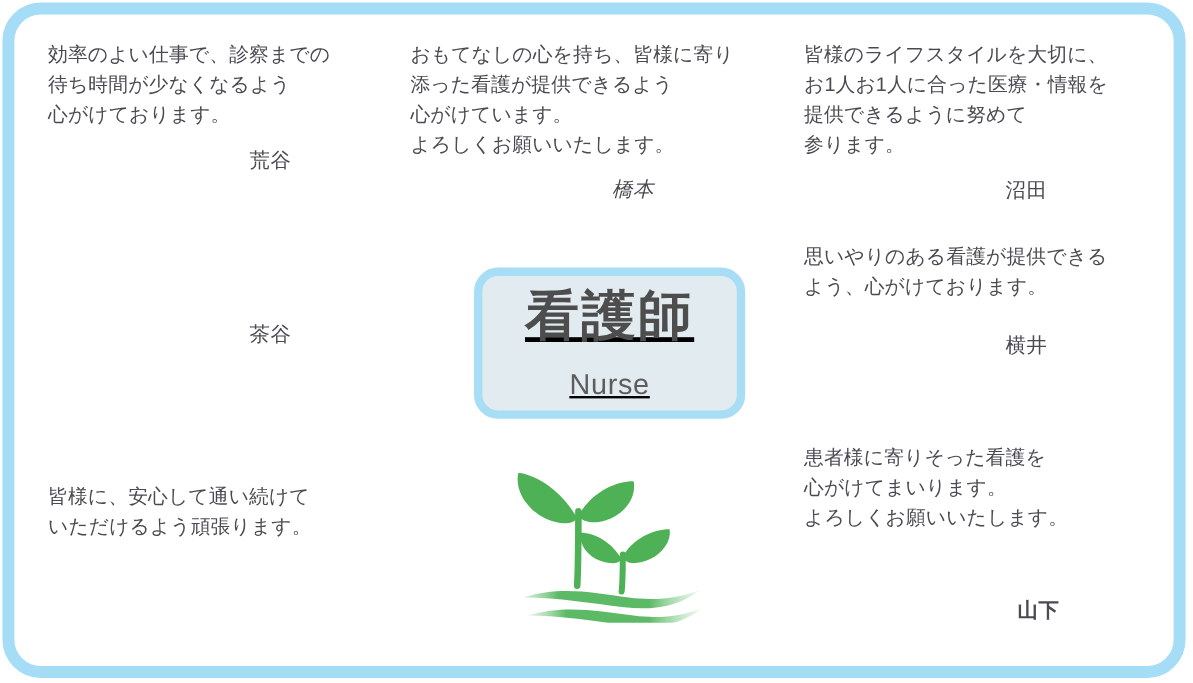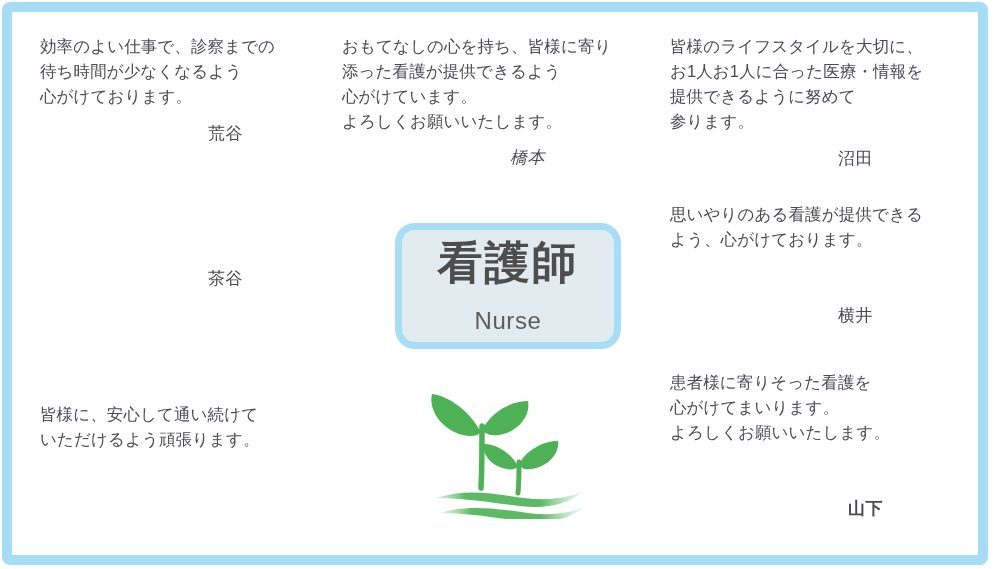--- a/index.html
+++ b/index.html
@@ -24,21 +24,21 @@
 
   
   #frame {
     position: absolute;
     left: 2px;
     top: 2px;
     width: 986px;
     height: 563px;
     box-sizing: border-box;
     border: 10px solid #a5ddf7;
-    border-radius: 8px;
+    border-radius: 32px;
     background: #ffffff;
   }
 
   .msg {
     position: absolute;
     box-sizing: border-box;
   }
 
   .msg-body {
     color: #4a4a52;
@@ -63,20 +63,21 @@
     width: 226px;
     height: 126px;
     box-sizing: border-box;
     border: 7px solid #a8def5;
     border-radius: 20px;
     background: #e2ebef;
     display: flex;
     flex-direction: column;
     align-items: center;
     justify-content: center;
+    text-decoration: underline;
   }
   #badge-title {
     font-size: 45px;
     font-weight: bold;
     color: #4d4d4d;
     line-height: 50px;
     letter-spacing: 2px;
     margin-top: -2px;
   }
   #badge-sub {
@@ -131,21 +132,21 @@
       <div class="msg-body">皆様のライフスタイルを大切に、
 お1人お1人に合った医療・情報を
 提供できるように努めて
 参ります。</div>
       <div class="msg-name" style="margin-top:12px; padding-left:168px;">沼田</div>
     </div>
 
     <div class="msg" style="left:658px; top:190px; width:320px;">
       <div class="msg-body">思いやりのある看護が提供できる
 よう、心がけております。</div>
-      <div class="msg-name" style="margin-top:51px; padding-left:168px;">横井</div>
+      <div class="msg-name" style="margin-top:23px; padding-left:168px;">横井</div>
     </div>
 
     <div class="msg" style="left:658px; top:358px; width:320px;">
       <div class="msg-body">患者様に寄りそった看護を
 心がけてまいります。
 よろしくお願いいたします。</div>
       <div class="msg-name" style="margin-top:51px; padding-left:178px;font-weight:bold;">山下</div>
     </div>
 
     <div id="badge">

